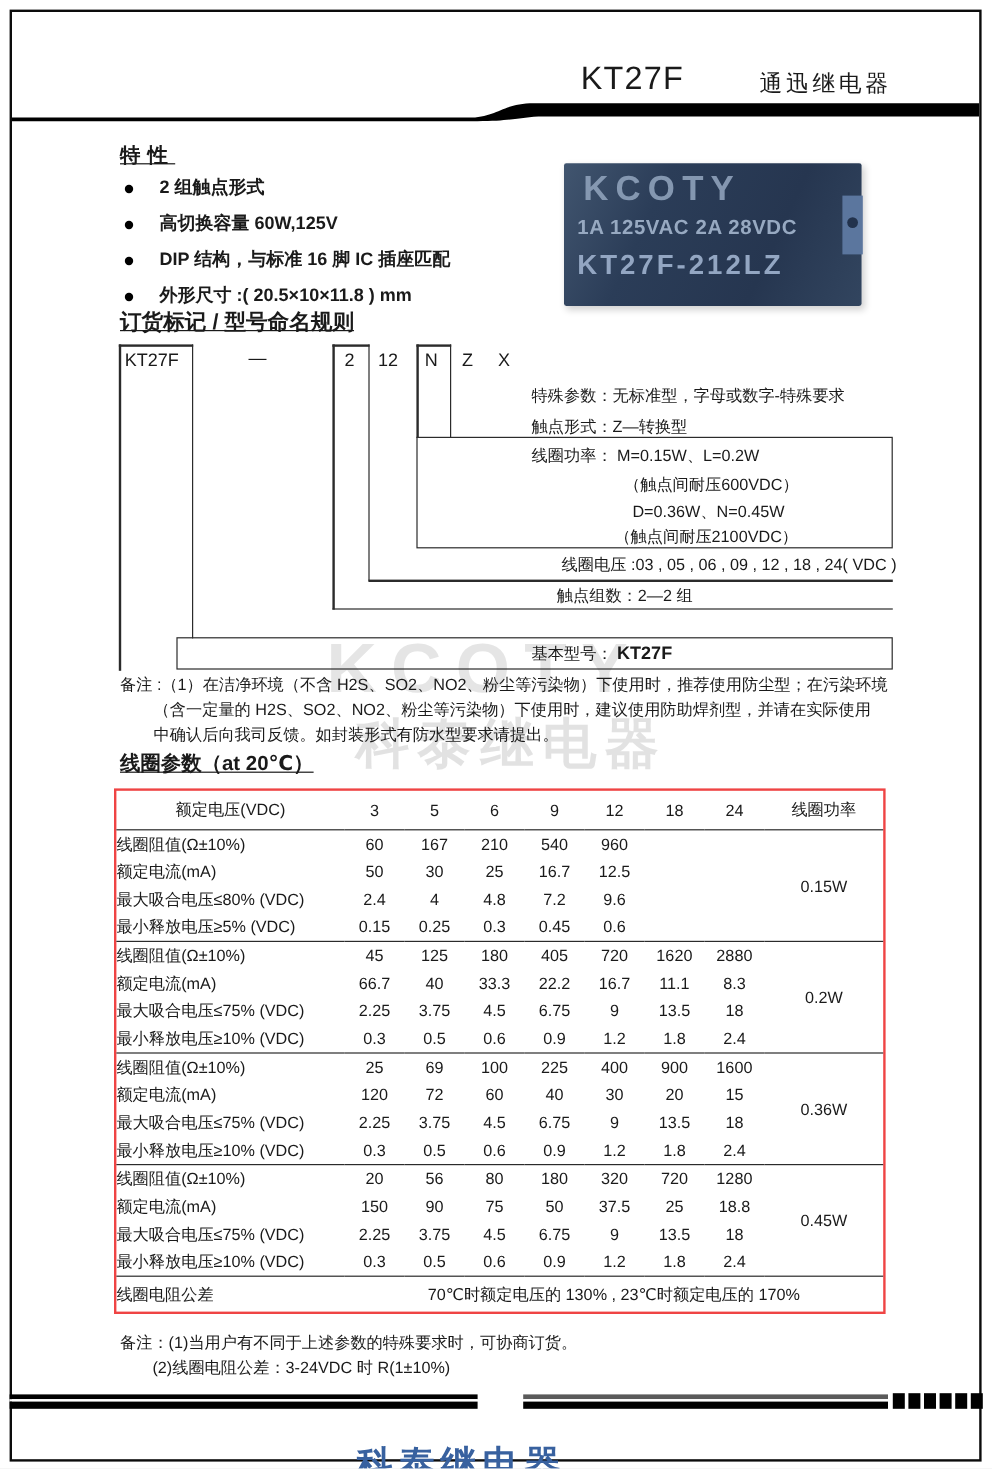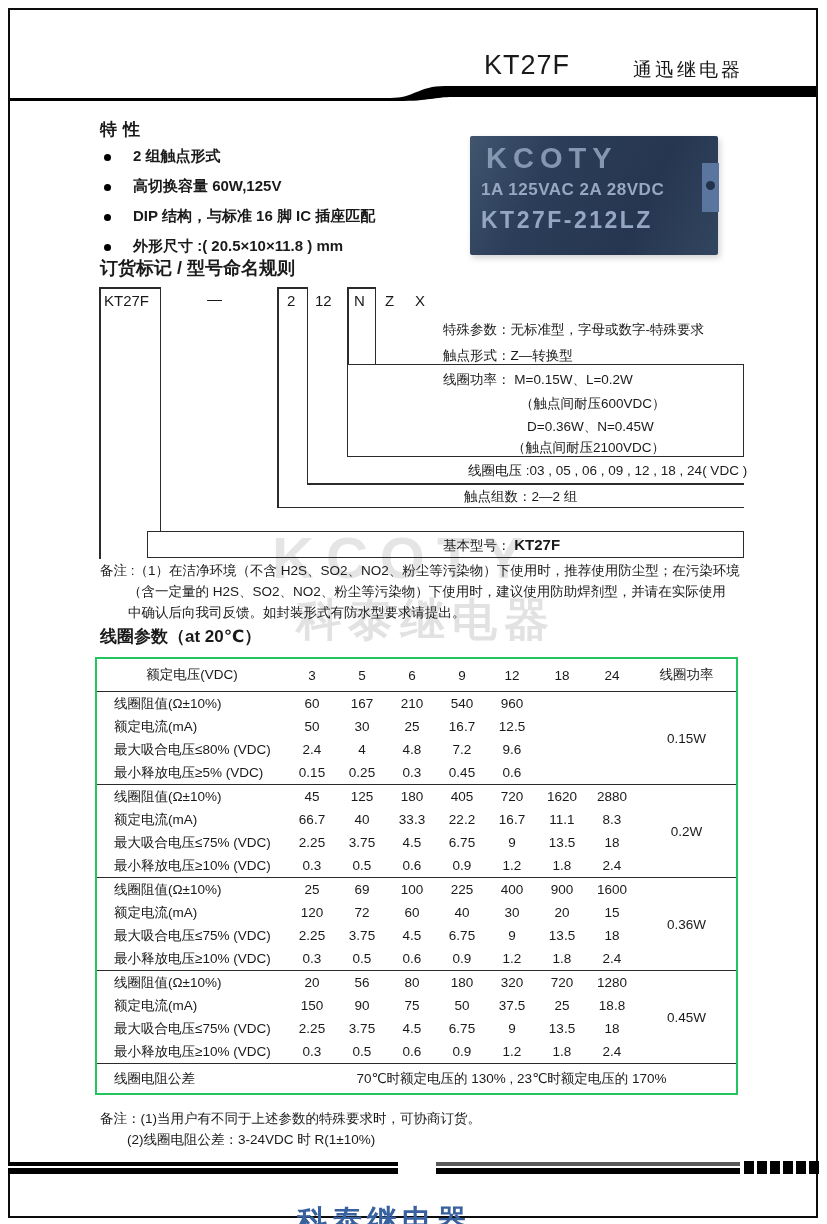--- a/index.html
+++ b/index.html
@@ -10,21 +10,21 @@
   .frame{position:absolute;left:8px;top:8px;width:806px;height:1206px;border:2px solid #0c0c0c;}
   
   .hdr-model{left:484px;top:50px;font-size:27px;letter-spacing:1px;}
   .hdr-cat{left:633px;top:57px;font-size:19px;font-weight:normal;letter-spacing:3px;}
   
   .wm-latin{left:272px;top:524px;font-size:58px;font-weight:bold;color:#cccccc;opacity:.5;letter-spacing:12px;}
   .wm-cjk{left:296px;top:590px;font-size:45px;font-weight:bold;color:#cccccc;opacity:.55;letter-spacing:7px;}
   .wm-bottom{left:297px;top:1204px;height:20px;overflow:hidden;}
   .wm-bottom span{font-size:30px;font-weight:bold;color:#38619f;letter-spacing:5px;line-height:34px;}
   
-  .sec-h{font-size:17px;font-weight:bold;}
+  .sec-h{font-size:17px;font-weight:bold;text-decoration:underline;}
   .feat-h{left:100px;top:118px;letter-spacing:6px;}
   .bullet-item{position:absolute;left:100px;height:30px;font-size:15px;font-weight:bold;white-space:nowrap;}
   .bullet-item .dot{position:absolute;left:4px;top:7px;width:7px;height:7px;border-radius:50%;background:#000;}
   .bullet-item .txt{position:absolute;left:33px;top:0;}
   
   .relay{left:470px;top:136px;width:248px;height:119px;border-radius:2px;
          background:linear-gradient(115deg,#41556f 0%,#2b3d58 30%,#263650 68%,#32455f 100%);
          box-shadow:2px 3px 6px rgba(0,0,0,.18);}
   .relay-brand{left:16px;top:6px;font-size:29px;font-weight:bold;color:#8ea1ba;letter-spacing:6px;opacity:.9;}
   .relay-rating{left:11px;top:44px;font-size:17px;font-weight:bold;color:#97a9c1;letter-spacing:.5px;}
@@ -35,26 +35,26 @@
   .ord-h{left:100px;top:256px;font-size:18px;}
   .seg{position:absolute;background:#2b2b2b;}
   .dbox{position:absolute;border:1.5px solid #2b2b2b;}
   .dcode{position:absolute;font-size:15px;white-space:nowrap;}
   .dlabel{position:absolute;font-size:13.5px;white-space:nowrap;}
   .base-model-val{font-size:15px;font-weight:bold;}
   
   .note{position:absolute;font-size:13.5px;white-space:nowrap;}
   
   .coil-h{left:100px;top:625px;}
-  .tblwrap{position:absolute;left:95px;top:657px;border:2px solid #22c55e;background:transparent;}
+  .tblwrap{position:absolute;left:95px;top:657px;border:2px solid #ef4444;background:transparent;}
   #coil-table{border-collapse:collapse;table-layout:fixed;width:639px;font-size:13.5px;}
   #coil-table th,#coil-table td{font-weight:normal;text-align:center;padding:0;height:23px;
        overflow:hidden;white-space:nowrap;}
   #coil-table thead th{height:32px;border-bottom:1.5px solid #2b2b2b;}
-  #coil-table td.lbl{text-align:left;padding-left:17px;}
+  #coil-table td.lbl{text-align:left;}
   #coil-table tr.blk td{border-top:1.5px solid #2b2b2b;}
   #coil-table td.power{font-size:13.5px;}
   #coil-table tr.foot td{height:29px;}
   
   .fbar{position:absolute;}
   .fbar .b1{height:4px;background:#000;}
   .fbar .gap{height:2px;background:#fff;}
   .fbar .b2{height:6px;background:#000;}
   .fbar.right .b1{background:#5a5a5a;height:3.5px;}
   .fsq{position:absolute;width:10px;height:13px;background:#000;}

